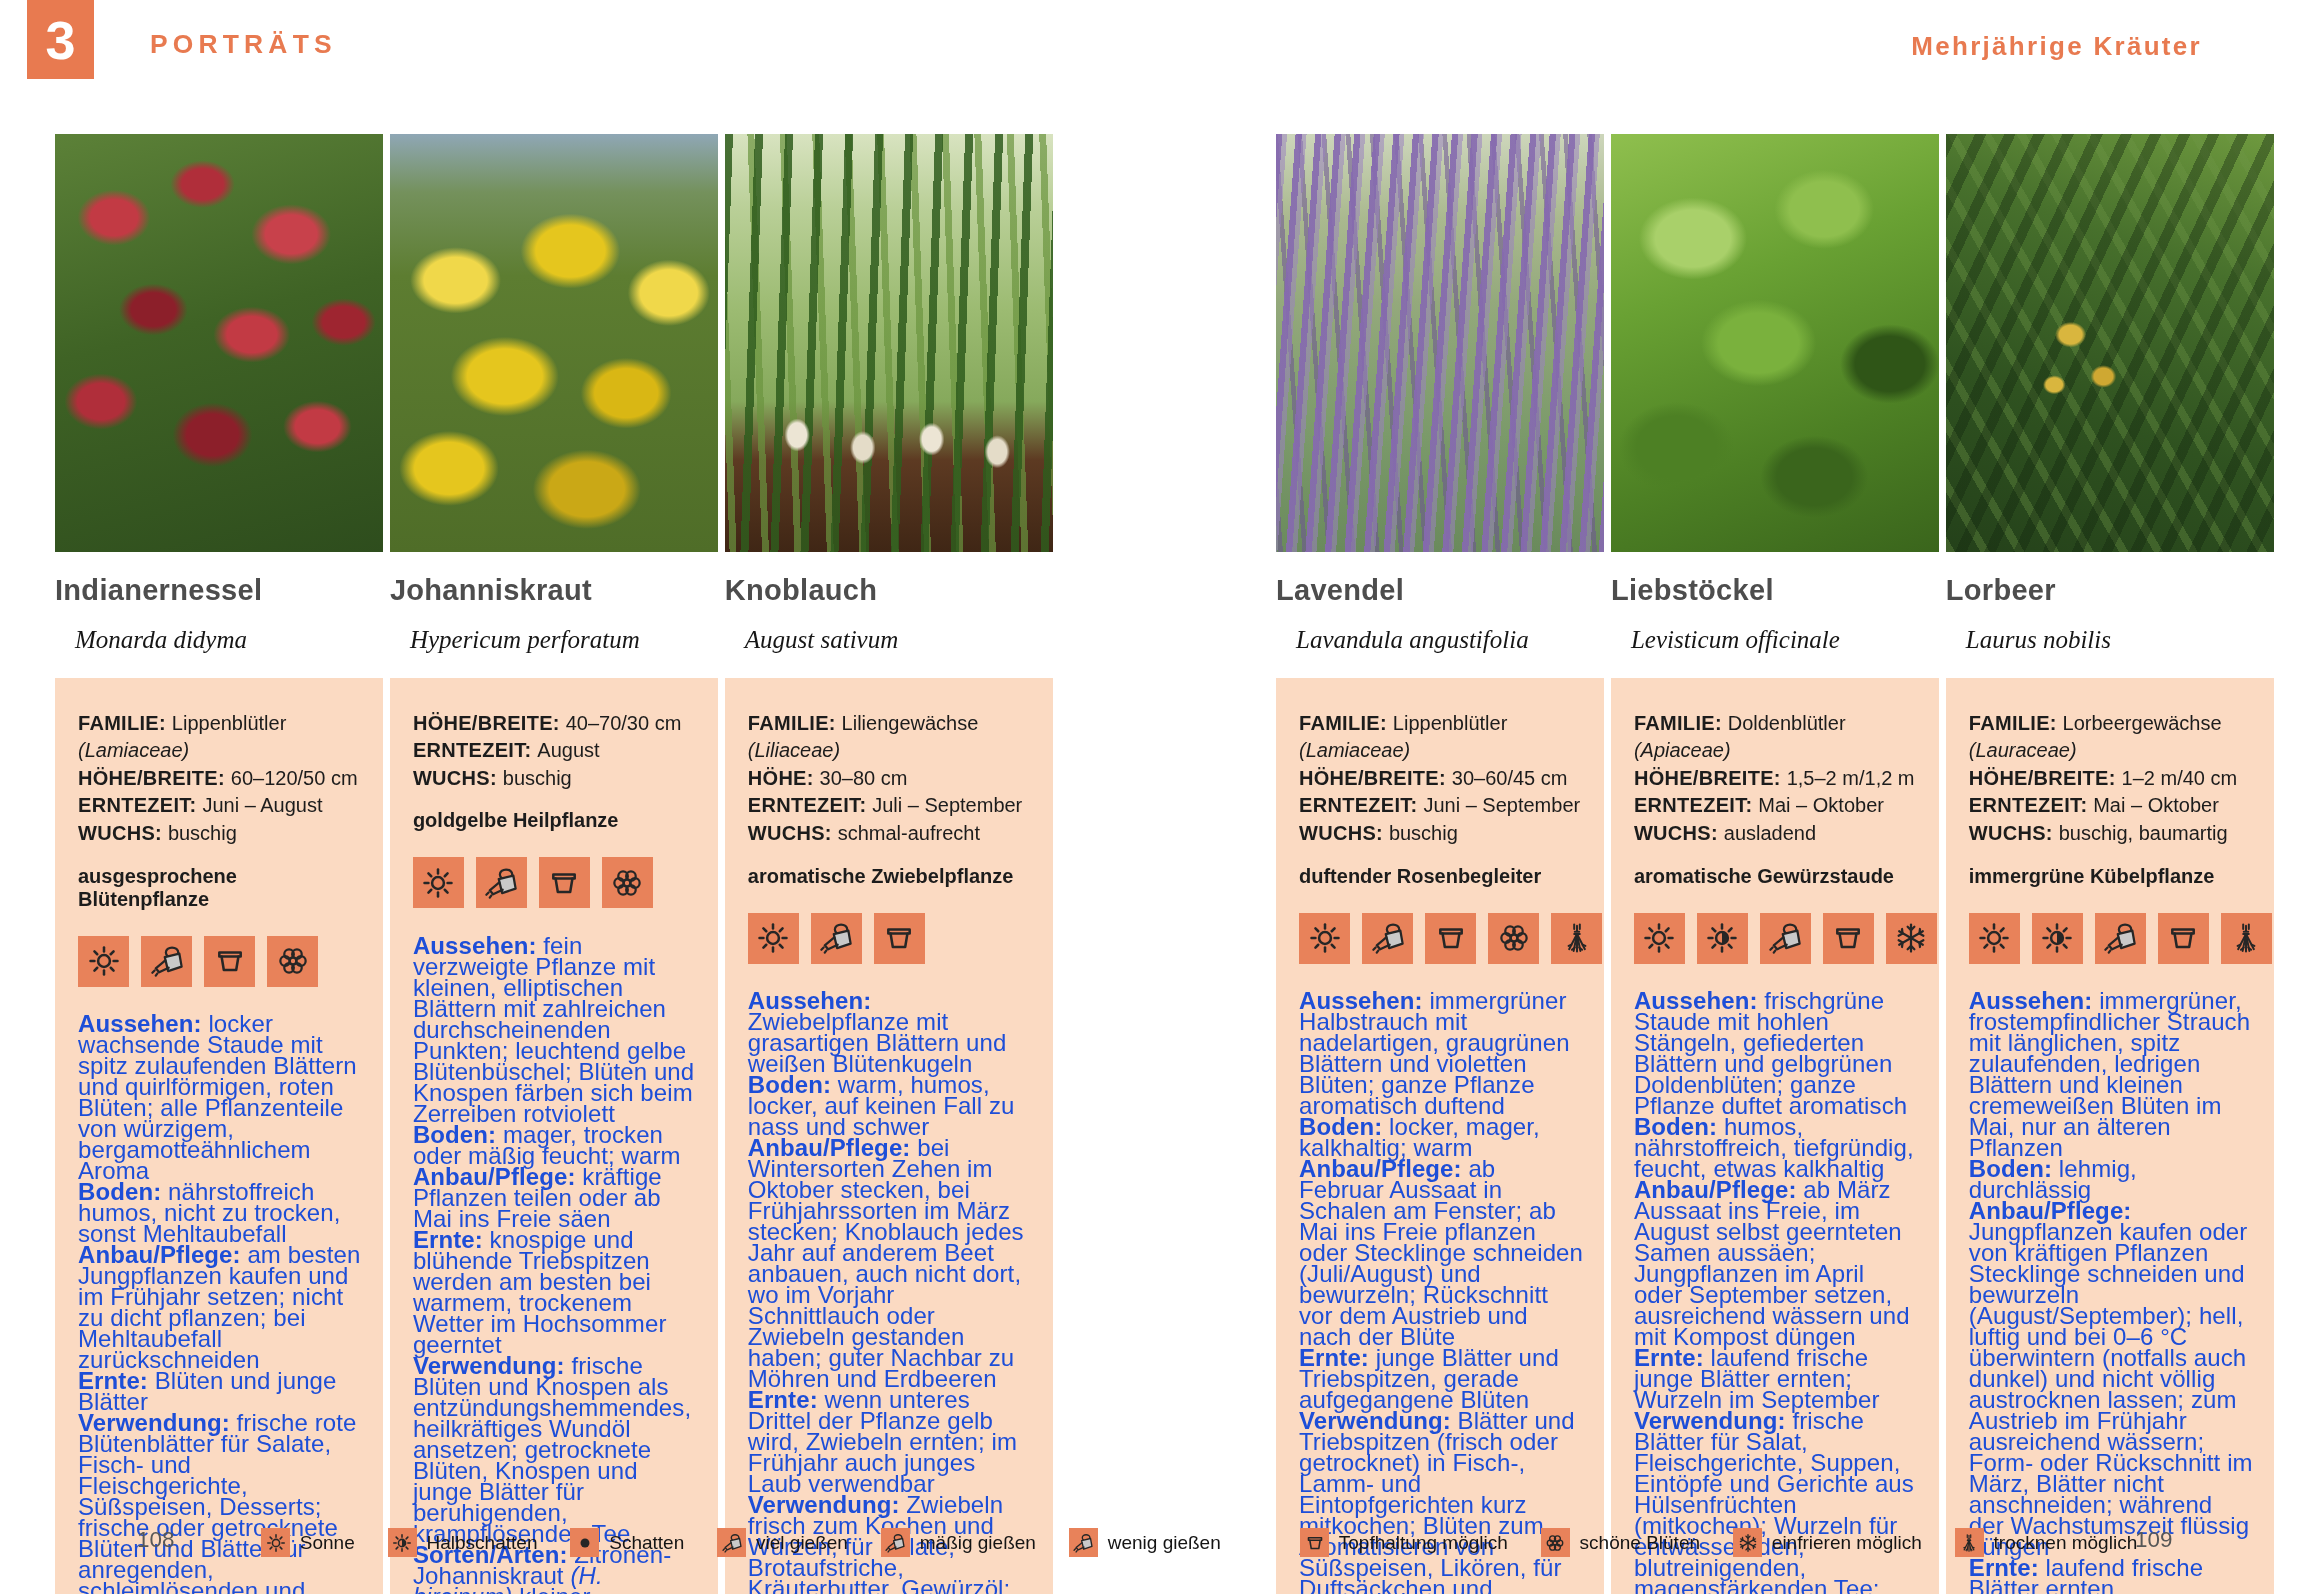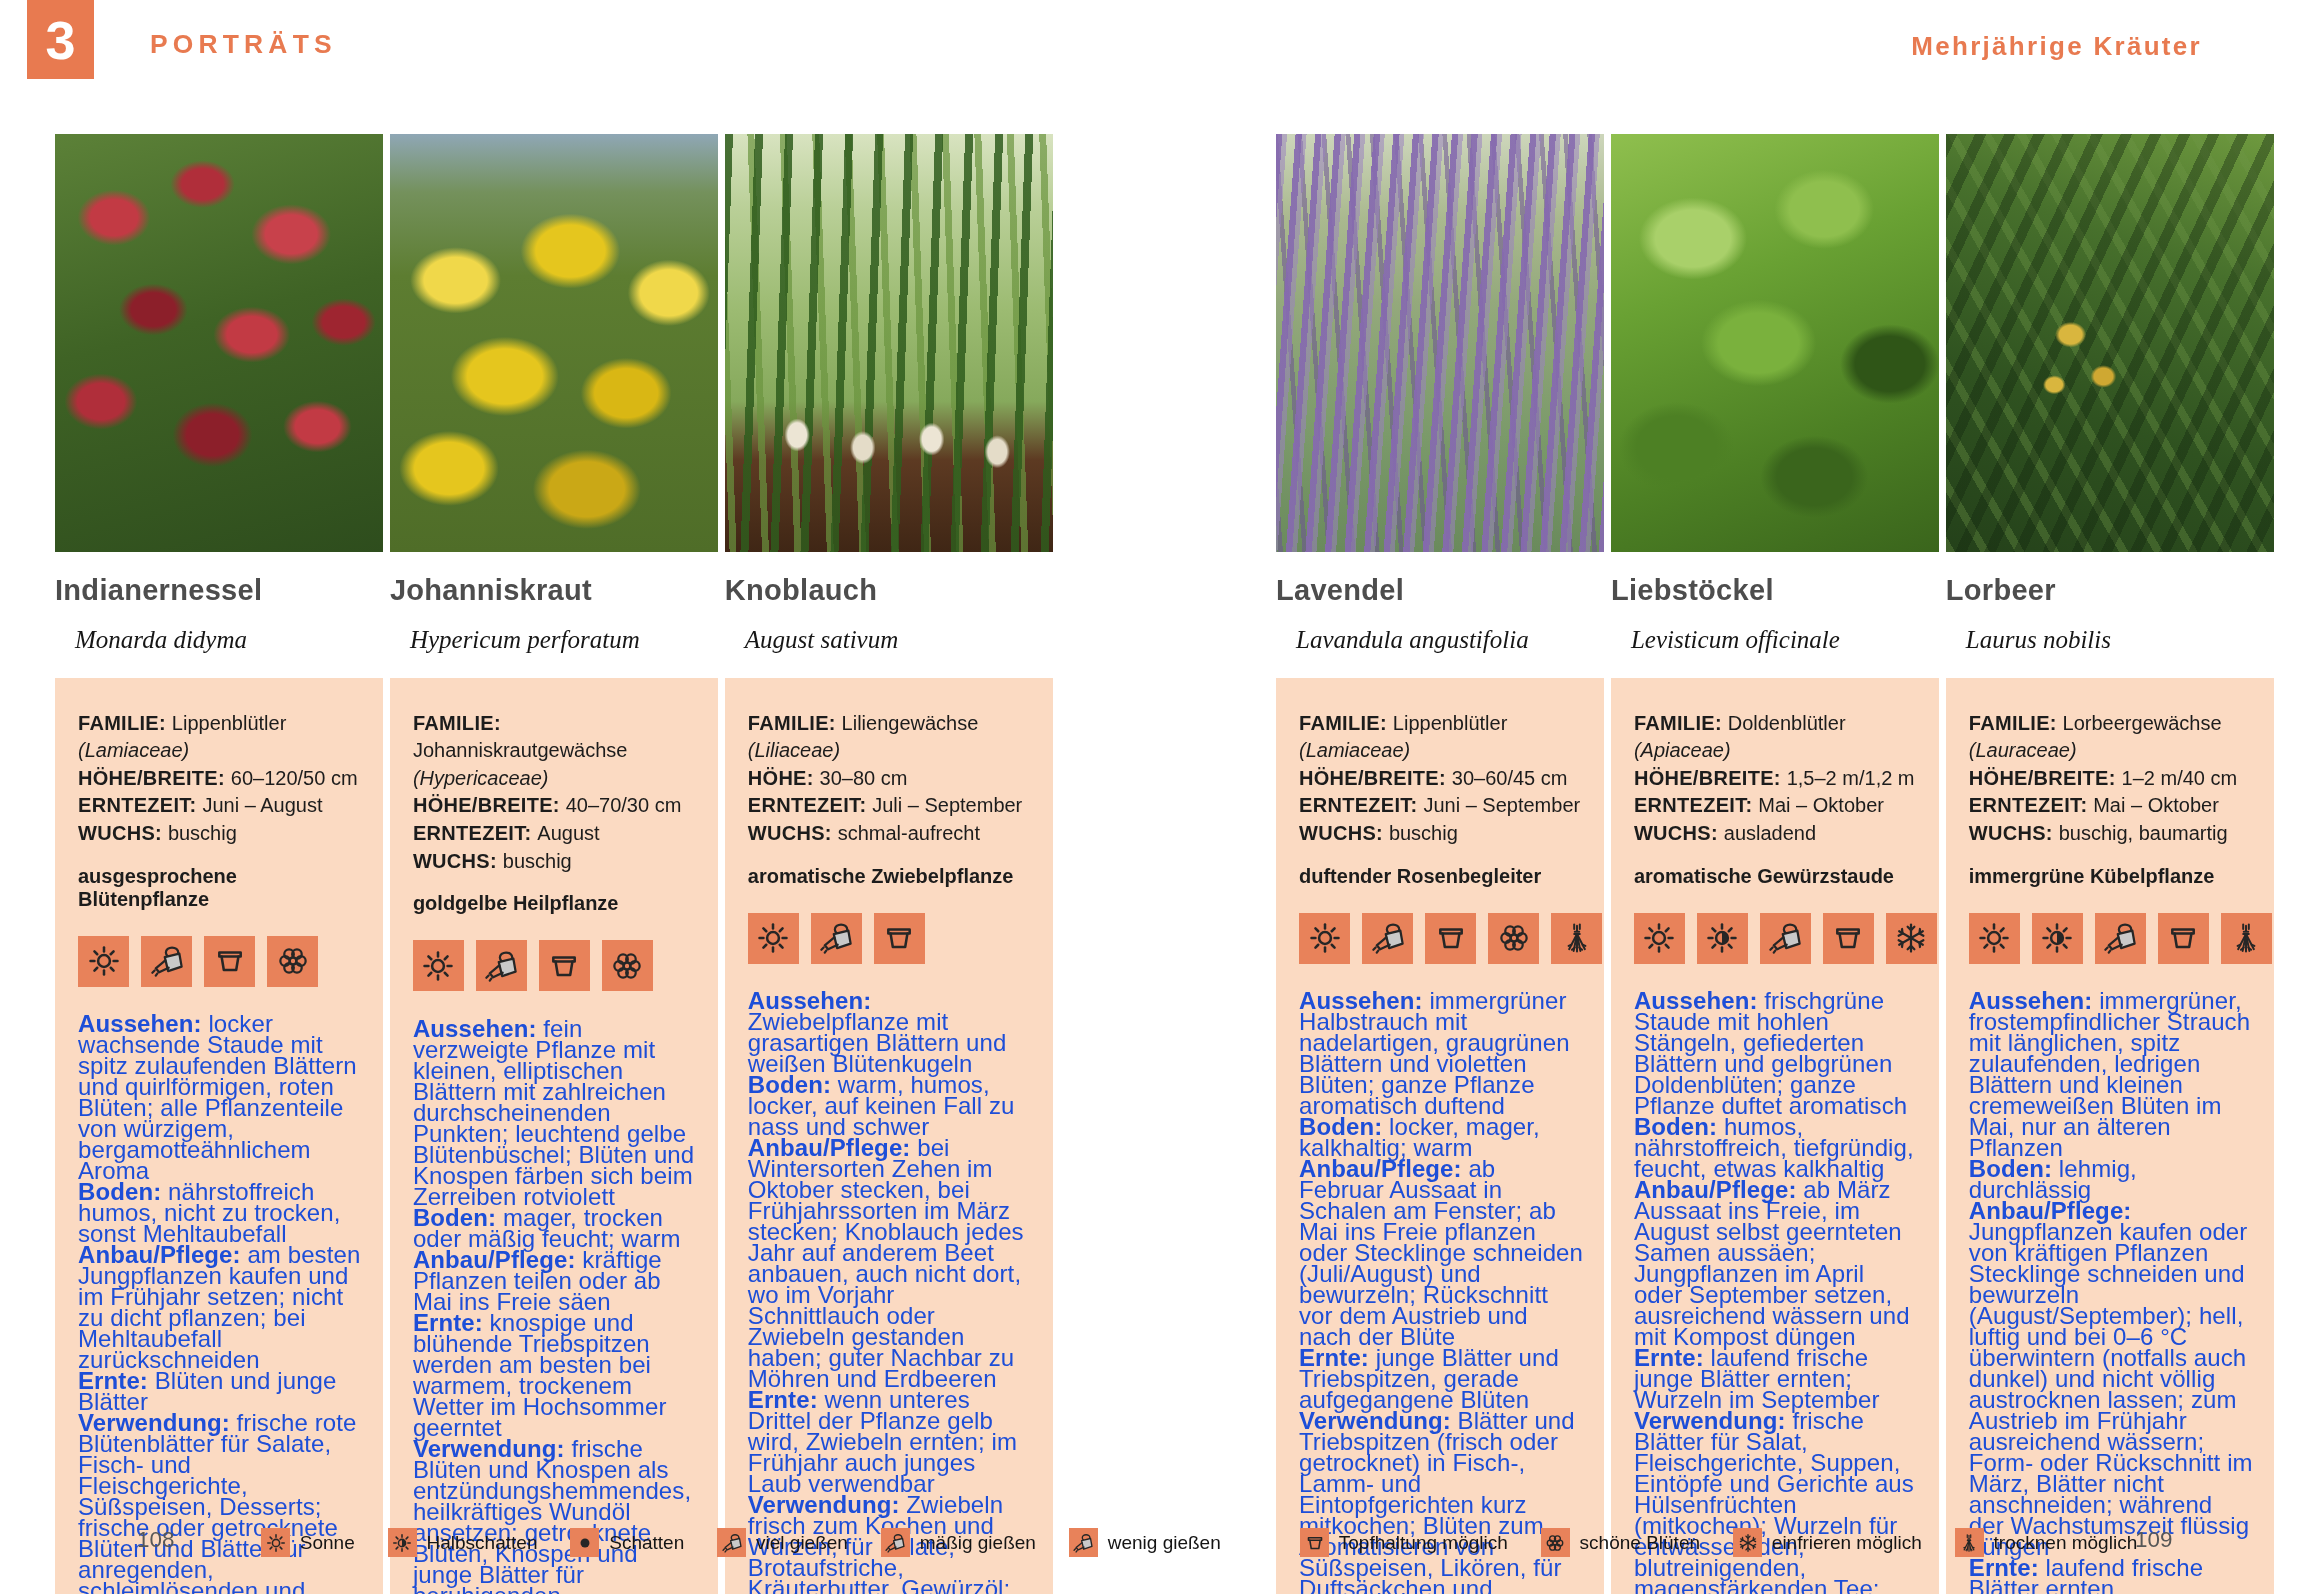--- a/index.html
+++ b/index.html
@@ -167,21 +167,20 @@
               </div>
               <div class="body"><b>Aussehen: </b>locker wachsende Staude mit spitz zulaufenden Blättern und quirlförmigen, roten Blüten; alle Pflanzenteile von würzigem, bergamotteähnlichem Aroma<br><b>Boden: </b>nährstoffreich humos, nicht zu trocken, sonst Mehltaubefall<br><b>Anbau/Pflege: </b>am besten Jungpflanzen kaufen und im Frühjahr setzen; nicht zu dicht pflanzen; bei Mehltaubefall zurückschneiden<br><b>Ernte: </b>Blüten und junge Blätter<br><b>Verwendung: </b>frische rote Blütenblätter für Salate, Fisch- und Fleischgerichte, Süßspeisen, Desserts; frische oder getrocknete Blüten und Blätter für anregenden, schleimlösenden und verdauungsfördernden »Oswego«-Tee<br><b>Gestaltung: </b>schön mit Wermut, Malven, Rosen, Purpurfenchel<br><b>Sorten/Arten: </b>Wilde Bergamotte <i>(M. fistulosa)</i><br><b>Andere Namen: </b>Goldmelisse</div>
             </div>
           </article>
           <article class="card">
             <div class="photo tex-yellow" role="img" aria-label="leuchtend gelb blühendes Johanniskraut"></div>
             <h2 class="name">Johanniskraut</h2>
             <div class="latin">Hypericum perforatum</div>
             <div class="infobox">
               <div class="facts">
-                <div class="fact"><b>FAMILIE: </b>Johanniskrautgewächse <i>(Hypericaceae)</i></div>
                 <div class="fact"><b>HÖHE/BREITE: </b>40–70/30 cm</div>
                 <div class="fact"><b>ERNTEZEIT: </b>August</div>
                 <div class="fact"><b>WUCHS: </b>buschig</div>
               </div>
               <div class="tagline">goldgelbe Heilpflanze</div>
               <div class="icons">
                 <span class="tile">
                   <svg viewBox="0 0 64 64">
                     <g fill="none" stroke="#262626" stroke-linecap="round" stroke-linejoin="round" stroke-width="4.5">
                       <circle cx="32" cy="32" r="10.5"></circle>

